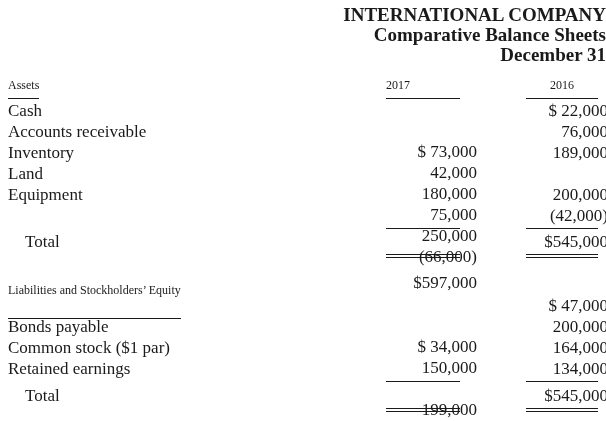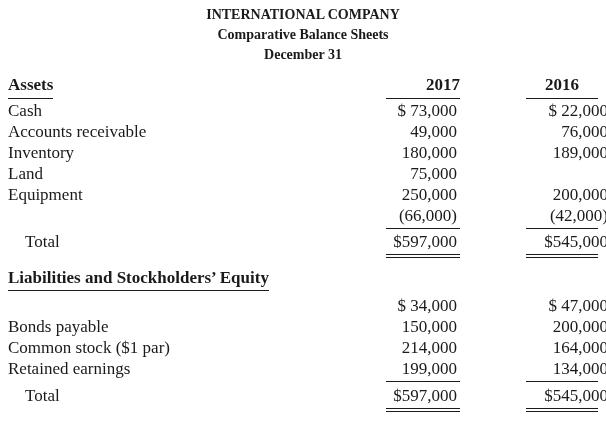--- a/index.html
+++ b/index.html
@@ -1,38 +1,38 @@
 <!DOCTYPE html>
 <html><head>
   <meta charset="utf-8">
   <style>
     html, body { margin: 0; padding: 0; background: #ffffff; }
     body {
       width: 606px; height: 421px; position: relative; overflow: hidden;
       font-family: "Liberation Serif", "DejaVu Serif", serif; color: #1a1a1a;
     }
     .title {
-      position: absolute; left: 0; width: 606px; text-align: center;
-      font-weight: bold; font-size: 14px; line-height: 20px;
+      position: absolute; left: 0; width: 606px; text-align: right;
+      font-weight: bold; font-size: 19px; line-height: 20px;
     }
     .t1 { top: 5px; }
     .t2 { top: 25px; }
     .t3 { top: 45px; }
     .hdr {
-      position: absolute; font-weight: bold; font-size: 17px; line-height: 20px;
+      position: absolute; font-weight: normal; font-size: 12px; line-height: 20px;
       border-bottom: 1.5px solid #1a1a1a; padding-bottom: 3px;
     }
     .row {
       position: absolute; left: 0; width: 580px; height: 21px;
       font-size: 17px; line-height: 21px; padding-left: 37px;
     }
     .label { position: absolute; left: 8px; white-space: nowrap; }
     .label.indent { left: 25px; }
     .v1, .v2 { position: absolute; text-align: right; white-space: nowrap; }
-    .v1 { right: 160px; width: 80px; }
+    .v1 { right: 140px; width: 80px; margin-top: 41px; }
     .v2 { right: 9px; width: 80px; }
     .sep {
       position: absolute; height: 0; border-top: 1px solid #1a1a1a;
     }
     .dbl {
       position: absolute; height: 2px; border-top: 1px solid #1a1a1a; border-bottom: 1px solid #1a1a1a;
     }
     .c1 { left: 386px; width: 74px; }
     .c2 { left: 526px; width: 72px; }
   </style>
@@ -40,33 +40,33 @@
 <body>
 
 <div>
   <div class="title t1">INTERNATIONAL COMPANY</div>
   <div class="title t2">Comparative Balance Sheets</div>
   <div class="title t3">December 31</div>
 </div>
 
 <div>
   <div class="hdr" style="left:8px; top:75px;">Assets</div>
-  <div class="hdr" style="left:386px; top:75px; width:74px; text-align:right;">2017</div>
+  <div class="hdr" style="left:386px; top:75px; width:74px; text-align:left;">2017</div>
   <div class="hdr" style="left:526px; top:75px; width:72px; text-align:center;">2016</div>
 </div>
 
 <div>
   <div class="row" style="top:100px;">
     <span class="label">Cash</span>
     <span class="v1">$ 73,000</span>
     <span class="v2">$ 22,000</span>
   </div>
   <div class="row" style="top:121px;">
     <span class="label">Accounts receivable</span>
-    <span class="v1">49,000</span>
+    <span class="v1">42,000</span>
     <span class="v2">76,000</span>
   </div>
   <div class="row" style="top:142px;">
     <span class="label">Inventory</span>
     <span class="v1">180,000</span>
     <span class="v2">189,000</span>
   </div>
   <div class="row" style="top:163px;">
     <span class="label">Land</span>
     <span class="v1">75,000</span>
@@ -85,33 +85,32 @@
   <div class="row" style="top:231px;">
     <span class="label indent">Total</span>
     <span class="v1">$597,000</span>
     <span class="v2">$545,000</span>
   </div>
   <div class="dbl c1" style="top:254px;"></div>
   <div class="dbl c2" style="top:254px;"></div>
 </div>
 
 <div>
-  <div class="hdr" style="left:8px; top:268px; padding-bottom:2px;">Liabilities and Stockholders’ Equity</div>
+  <div class="hdr" style="left:8px; top:280px; padding-bottom:18px;">Liabilities and Stockholders’ Equity</div>
   <div class="row" style="top:295px;">
     <span class="v1">$ 34,000</span>
     <span class="v2">$ 47,000</span>
   </div>
   <div class="row" style="top:316px;">
     <span class="label">Bonds payable</span>
     <span class="v1">150,000</span>
     <span class="v2">200,000</span>
   </div>
   <div class="row" style="top:337px;">
     <span class="label">Common stock ($1 par)</span>
-    <span class="v1">214,000</span>
     <span class="v2">164,000</span>
   </div>
   <div class="row" style="top:358px;">
     <span class="label">Retained earnings</span>
     <span class="v1">199,000</span>
     <span class="v2">134,000</span>
   </div>
   <div class="sep c1" style="top:381px;"></div>
   <div class="sep c2" style="top:381px;"></div>
   <div class="row" style="top:385px;">

